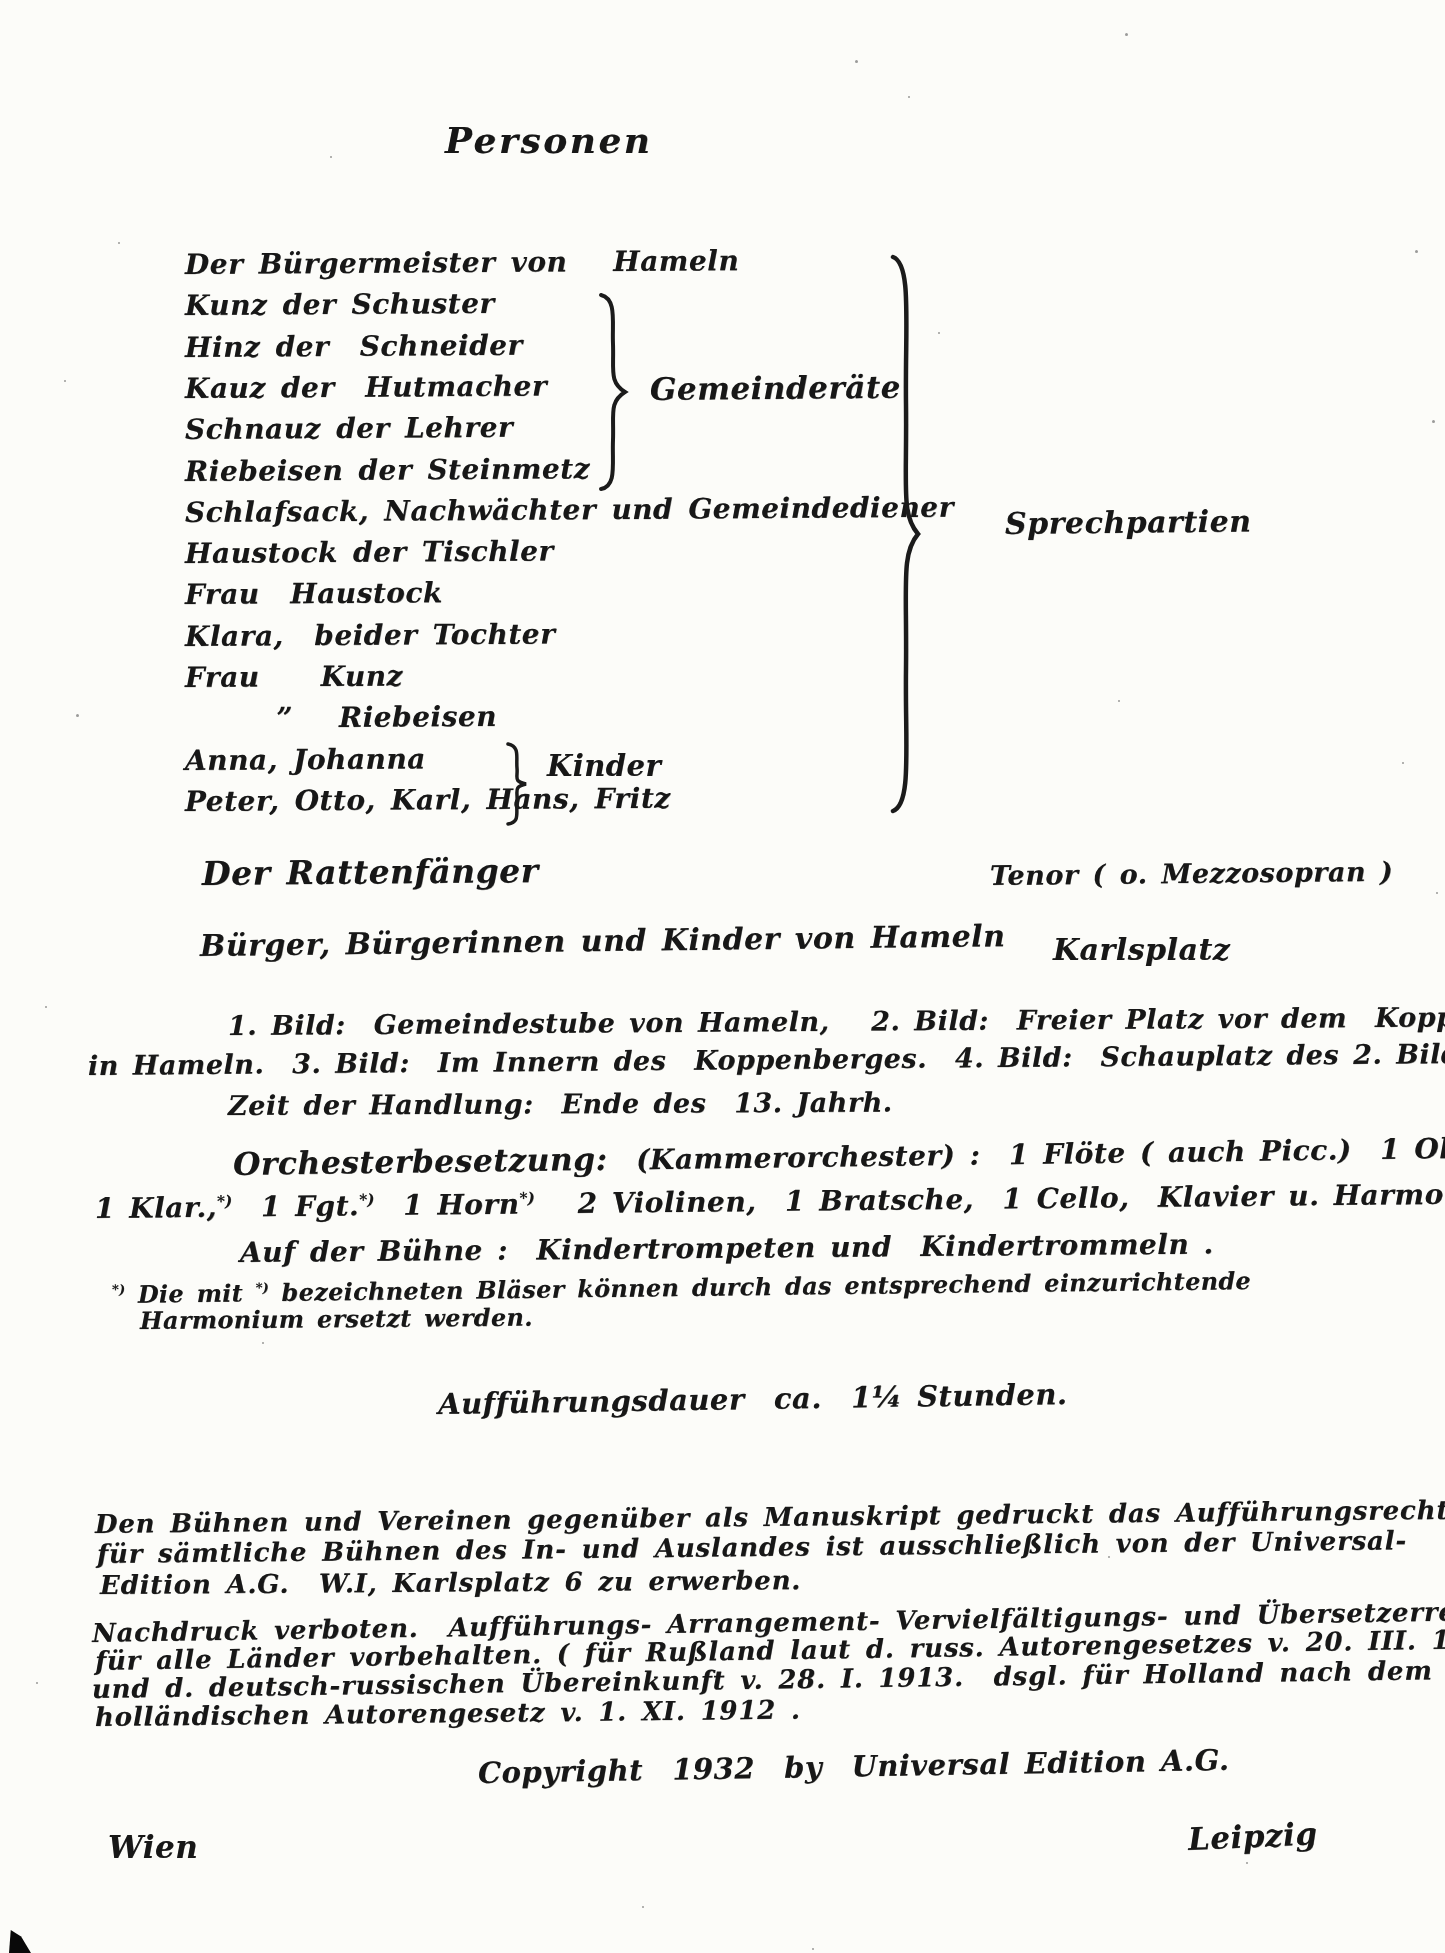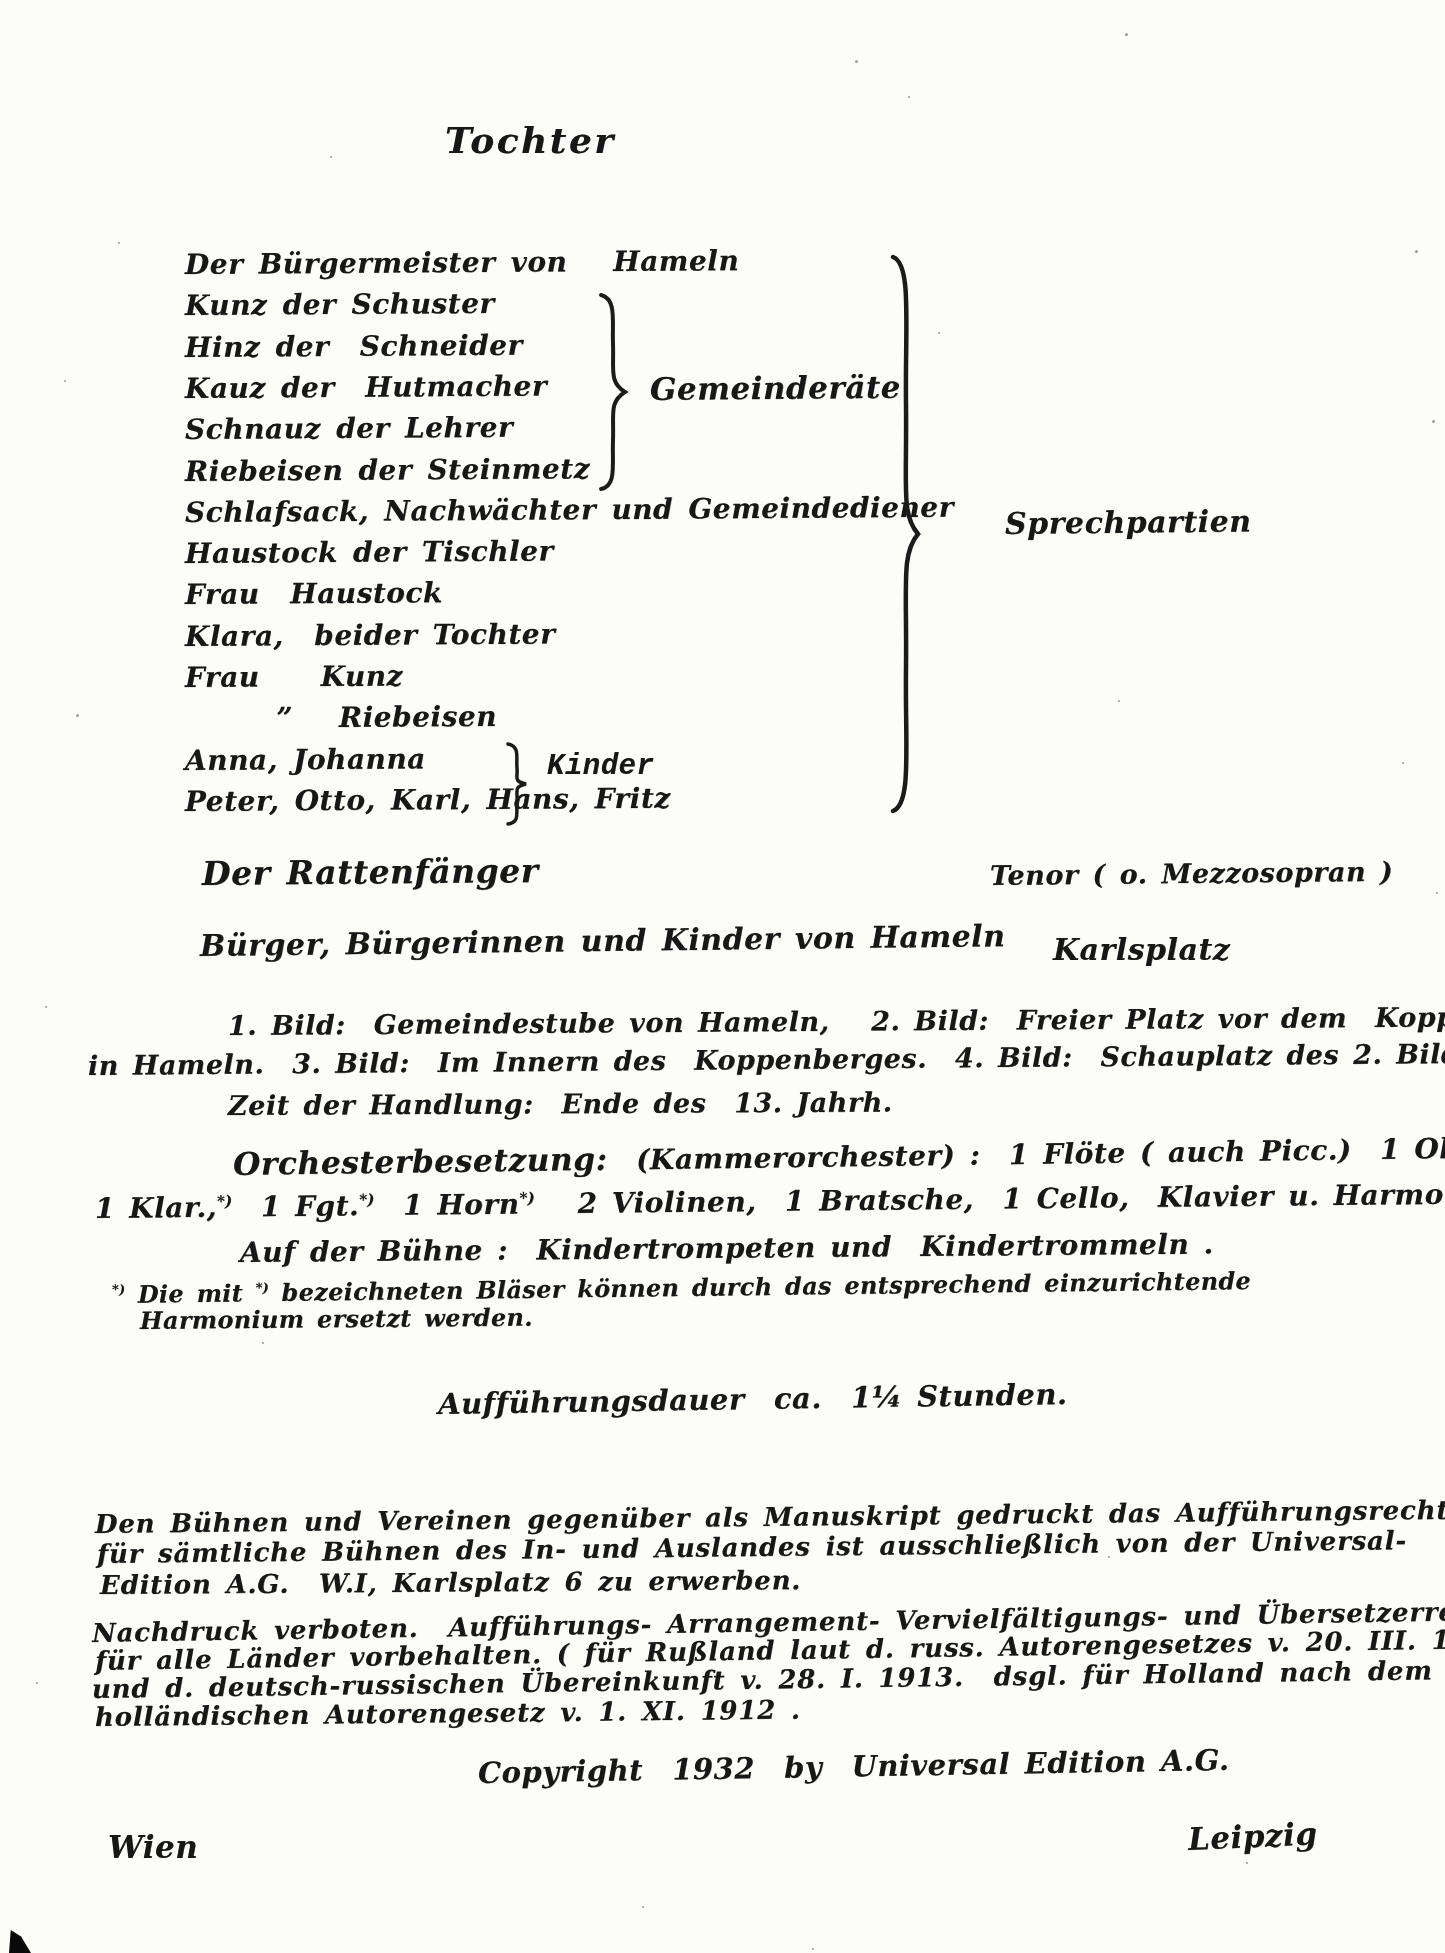--- a/index.html
+++ b/index.html
@@ -44,21 +44,21 @@
     position:absolute;left:9px;top:1930px;width:22px;height:23px;
     background:#090909;
     clip-path:polygon(8% 0, 55% 28%, 100% 100%, 0 100%);
   }
 </style>
 </head>
 <body>
 
 <div class="page">
 
-  <div class="line title" style="left:445px;top:120px;">Tochter</div>
+  <div class="line title" style="left:445px;top:120px;">Personen</div>
 
   <div>
       <div class="cast-row" style="top: 250px;">Der Bürgermeister von   Hameln</div>
       <div class="cast-row" style="top: 291.3px;">Kunz der Schuster</div>
       <div class="cast-row" style="top: 332.6px;">Hinz der  Schneider</div>
       <div class="cast-row" style="top: 373.9px;">Kauz der  Hutmacher</div>
       <div class="cast-row" style="top: 415.2px;">Schnauz der Lehrer</div>
       <div class="cast-row" style="top: 456.5px;">Riebeisen der Steinmetz</div>
       <div class="cast-row" style="top: 497.8px;">Schlafsack, Nachwächter und Gemeindediener</div>
       <div class="cast-row" style="top: 539.1px;">Haustock der Tischler</div>
@@ -71,21 +71,21 @@
     </div>
 
   <svg class="brace" style="left:597px;top:292px;" width="32" height="200" viewBox="0 0 32 200">
     <path d="M4,3 C20,7 15,30 16,52 C17,78 12,90 28,100 C12,110 17,122 16,148 C15,172 20,194 4,197" stroke-width="4"></path>
   </svg>
   <div class="line group-label" style="left:650px;top:372px;transform:rotate(-0.5deg);">Gemeinderäte</div>
 
   <svg class="brace" style="left:505px;top:742px;" width="24" height="84" viewBox="0 0 24 84">
     <path d="M3,2 C15,5 11,14 12,26 C13,36 8,39 21,42 C8,45 13,49 12,60 C11,72 15,80 3,82" stroke-width="3.5"></path>
   </svg>
-  <div class="line group-label" style="left:547px;top:750px;font-size:29px;font-family:Liberation Mono, monospace;">Kinder</div>
+  <div class="line group-label" style="left:547px;top:750px;font-size:29px;">Kinder</div>
 
   <svg class="brace" style="left:888px;top:254px;" width="34" height="560" viewBox="0 0 34 560">
     <path d="M5,3 C24,10 17,70 18,150 C19,235 13,260 30,280 C13,300 19,330 18,415 C17,492 24,550 5,557" stroke-width="4.5"></path>
   </svg>
   <div class="line group-label" style="left:1005px;top:507px;font-size:30px;transform:rotate(-0.6deg);">Sprechpartien</div>
 
   <div class="line" style="left:202px;top:855px;font-size:33px;transform:rotate(-0.5deg);">Der Rattenfänger</div>
   <div class="line" style="left:990px;top:860px;font-size:27px;transform:rotate(-0.6deg);">Tenor ( o. Mezzosopran )</div>
   <div class="line" style="left:200px;top:929px;font-size:30px;transform:rotate(-0.7deg);">Bürger, Bürgerinnen und Kinder von Hameln</div>
   <div class="line" style="left:1053px;top:933px;font-size:30px;">Karlsplatz</div>

